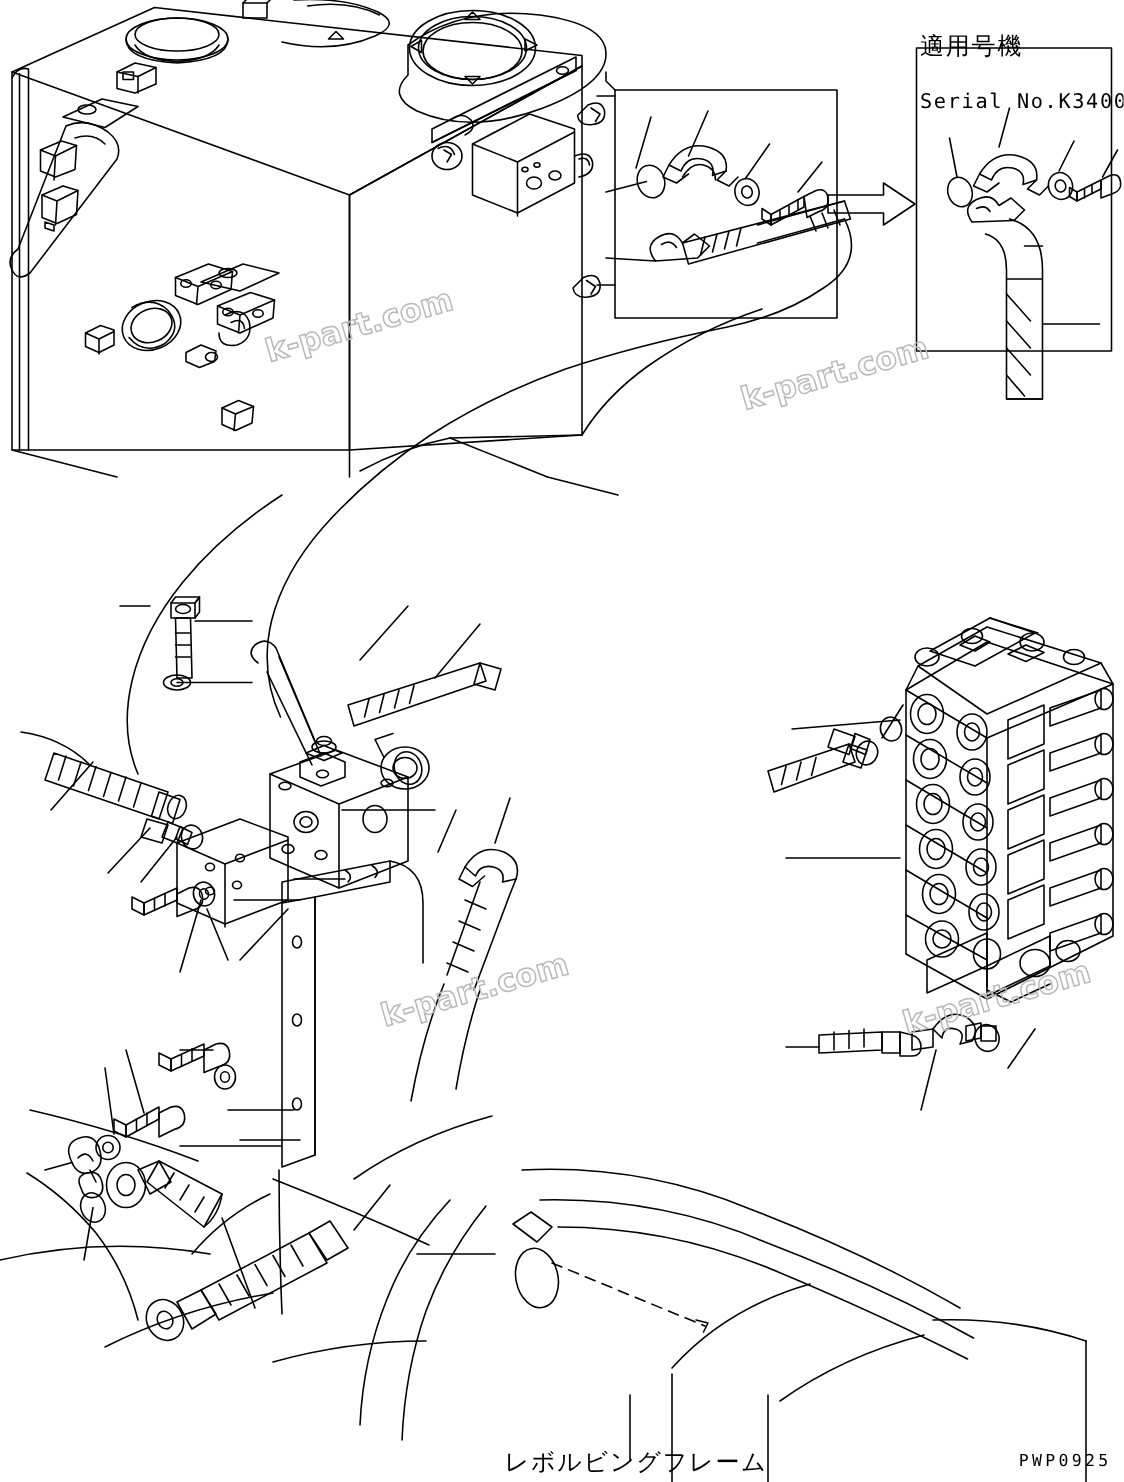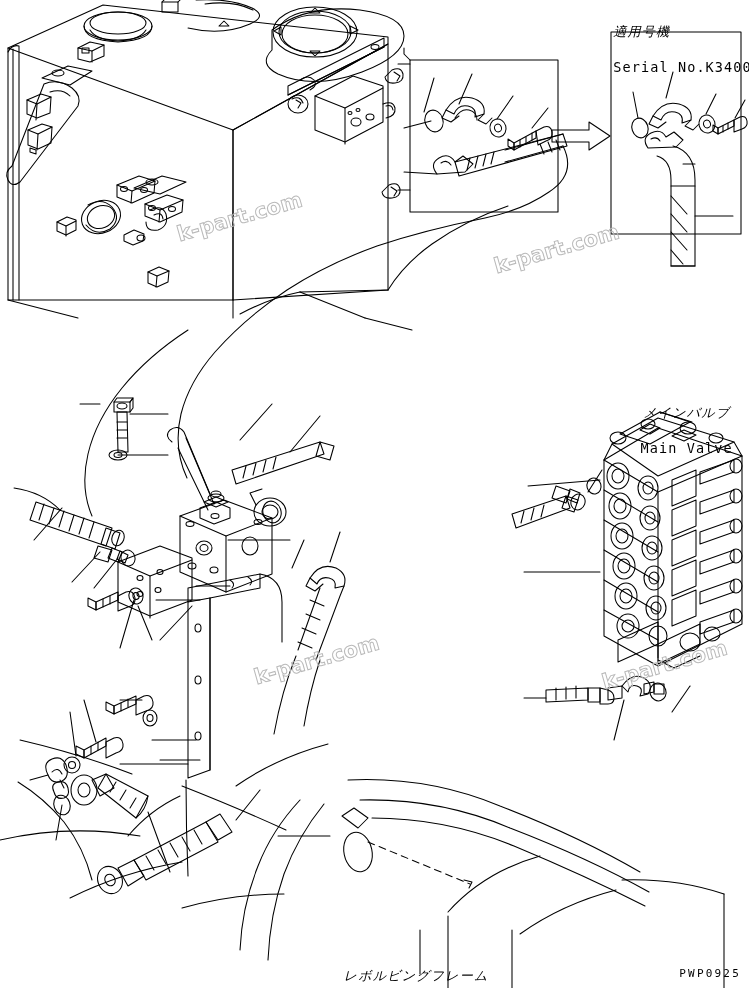--- a/index.html
+++ b/index.html
@@ -4,21 +4,21 @@
 <title>Parts Diagram</title>
 <style>
   html,body{margin:0;padding:0;background:#ffffff;}
   body{width:749px;height:988px;overflow:hidden;
        font-family:"DejaVu Sans","Liberation Sans",sans-serif;}
   #sheet{position:relative;width:749px;height:988px;background:#fff;}
   svg.layer{position:absolute;left:0;top:0;width:749px;height:988px;}
   .lbl{position:absolute;text-align:center;line-height:1.12;color:#000;
        white-space:pre;pointer-events:none;}
   .lbl .jp{font-family:"DejaVu Sans","Liberation Sans",sans-serif;
-           font-size:13px;letter-spacing:1.2px;font-style:italic;}
+           font-size:16px;letter-spacing:1.2px;}
   .lbl .en{font-family:"DejaVu Sans Mono","Liberation Mono",monospace;
            font-size:13.5px;letter-spacing:1.1px;}
   .drawno{position:absolute;right:8px;bottom:8px;
           font-family:"DejaVu Sans Mono","Liberation Mono",monospace;
           font-size:11px;letter-spacing:2.2px;color:#000;margin-left:40px;}
   .wm{position:absolute;font-family:"DejaVu Sans","Liberation Sans",sans-serif;
       font-weight:700;color:transparent;-webkit-text-stroke:1px #b9b9b9;
       white-space:nowrap;pointer-events:none;user-select:none;}
 </style>
 </head>
@@ -609,24 +609,20 @@
   <div class="wm" style="left:492px;top:237px;font-size:21px;transform:rotate(-16deg);">k-part.com</div>
   <div class="wm" style="left:252px;top:648px;font-size:21px;transform:rotate(-16deg);">k-part.com</div>
   <div class="wm" style="left:600px;top:653px;font-size:21px;transform:rotate(-16deg);">k-part.com</div>
 
   <div class="lbl" style="left:593px;top:4px;text-align:left;">
     <span class="jp">適用号機</span><br>
     <span class="en">Serial No.K34002~</span>
   </div>
 
 
-  <div class="lbl" style="left:604px;top:385px;width:145px;">
-    <span class="jp">メインバルブ</span><br>
-    <span class="en">Main Valve</span>
-  </div>
 
   <div class="lbl" style="left:316px;top:948px;width:180px;">
     <span class="jp">レボルビングフレーム</span><br>
     
   </div>
 
   <div class="drawno">PWP0925</div>
 
 </div>
 

